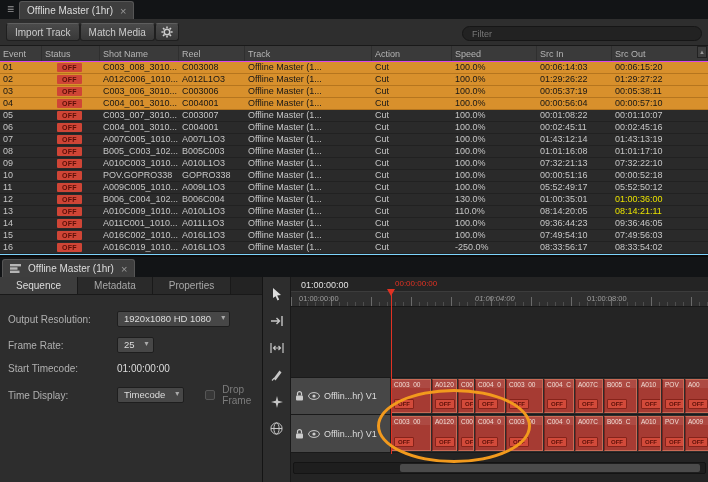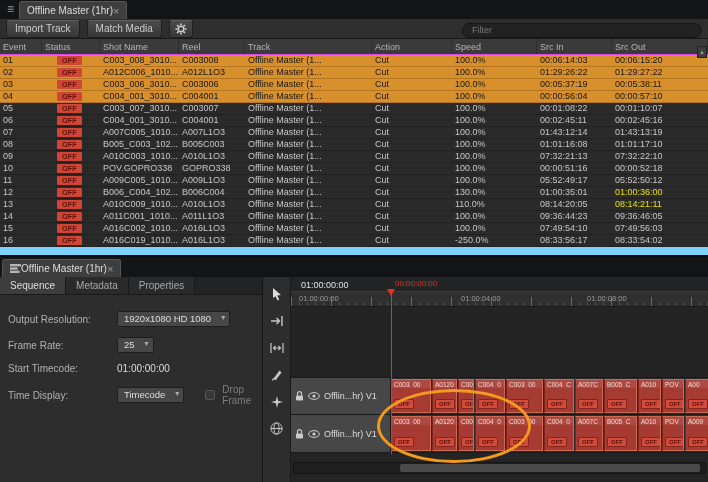--- a/index.html
+++ b/index.html
@@ -4,24 +4,24 @@
 <style>
 *{margin:0;padding:0;box-sizing:border-box}
 html,body{width:708px;height:482px;overflow:hidden}
 body{background:#1c1c1c;font-family:"Liberation Sans",sans-serif;color:#ccc}
 .app{width:708px;height:482px;display:flex;flex-direction:column;background:#232323}
 
 
 .top-pane{height:257px;display:flex;flex-direction:column;border-bottom:2px solid #0b0b0b;position:relative}
 .tabbar{height:19px;background:#121416;display:flex;align-items:flex-end;padding-left:2px;flex:none}
 .menu-icon{color:#9a9a9a;font-size:12px;padding:0 5px;align-self:center;line-height:19px}
-.tab{background:#3e3e3e;border:1px solid #565656;border-bottom:none;border-radius:3px 3px 0 0;padding:0 7px;font-size:10px;color:#ddd;display:flex;align-items:center;gap:0;height:18px}
+.tab{background:#3e3e3e;border:1px solid #565656;border-bottom:none;border-radius:3px 3px 0 0;padding:0 7px;font-size:10px;color:#ddd;display:flex;align-items:center;gap:7px;height:18px}
 .tab .close{color:#999;font-size:11px;line-height:10px}
 .tab .tab-icon{display:flex;align-items:center}
-.toolbar{height:20px;background:#2e2e2e;display:flex;align-items:center;gap:7px;padding:0 6px;border-bottom:1px solid #191919;flex:none}
+.toolbar{height:27px;background:#2e2e2e;display:flex;align-items:center;gap:0;padding:0 6px;border-bottom:1px solid #191919;flex:none}
 .tbtn{background:linear-gradient(#4a4a4a,#383838);border:1px solid #1f1f1f;border-top-color:#5e5e5e;border-radius:3px;color:#ccc;font-size:10px;padding:0 8px;height:18px;display:flex;align-items:center;white-space:nowrap}
 .gearbtn{width:24px;justify-content:center;padding:0}
 .filter-wrap{margin-left:auto}
 .filter{background:#222;border:1px solid #161616;border-radius:9px;height:15px;width:240px;color:#ccc;font-size:9px;padding:0 9px;outline:none}
 .filter::placeholder{color:#777}
 
 .thead,.trow{display:grid;grid-template-columns:42px 58px 79px 66px 127px 80px 85px 75px 1fr;align-items:center}
 .thead{height:16px;background:#3a3a3a;border-bottom:1px solid #d946ef;font-size:9px;color:#b5b5b5;flex:none}
 .thead>div{padding:0 3px;border-right:1px solid #2f2f2f;height:100%;display:flex;align-items:center;overflow:hidden;white-space:nowrap}
 .tbody{flex:1;background:#7dd3fc;overflow:hidden}
@@ -30,21 +30,21 @@
 .trow.sel{background:#d8902c;color:#161616;border-bottom-color:#b5751e}
 .badge{display:inline-block;background:#cf4536;color:#5c0f07;font-size:7px;font-weight:bold;line-height:9px;padding:0 5px;border-radius:1px;margin-left:12px;letter-spacing:.3px}
 .yellow{color:#e8e100}
 .scrollup{position:absolute;right:1px;top:46px;width:10px;height:12px;background:#3f3f3f;border:1px solid #222;color:#999;font-size:6px;display:flex;align-items:center;justify-content:center}
 
 
 .bottom-pane{flex:1;display:flex;flex-direction:column;background:#2a2a2a;position:relative}
 .bottom-content{flex:1;display:flex;min-height:0}
 .left-panel{width:263px;background:#2d2d2d;border-right:1px solid #141414;display:flex;flex-direction:column;flex:none}
 .ptabs{height:18px;background:#232323;display:flex;border-bottom:1px solid #191919}
-.ptab{padding:0 10px;font-size:10px;color:#a8a8a8;background:#2a2a2a;border-right:1px solid #191919;display:flex;align-items:center}
+.ptab{padding:0 16px;font-size:10px;color:#a8a8a8;background:#2a2a2a;border-right:1px solid #191919;display:flex;align-items:center}
 .ptab.active{background:#3d3d3d;color:#ddd}
 .fields{padding:16px 8px 0 8px;display:flex;flex-direction:column;gap:10px;font-size:10px}
 .frow{display:flex;align-items:center;gap:7px}
 .flabel{width:102px;text-align:left;color:#b0b0b0;flex:none}
 .dropdown{background:#474747;border:1px solid #1e1e1e;border-radius:2px;padding:1px 18px 2px 6px;color:#ddd;position:relative;font-size:9.5px;white-space:nowrap}
 .dropdown:after{content:"▾";position:absolute;right:4px;top:1px;font-size:8px;color:#aaa}
 .fvalue{color:#ddd}
 .checkbox{width:10px;height:10px;background:#383838;border:1px solid #565656;border-radius:2px;margin-left:14px;flex:none}
 .cb-label{color:#7d7d7d}
 
@@ -376,21 +376,21 @@
               <path d="M1 6.5 H12" stroke="#c6c6c6"></path>
             </svg>
         </div>
       </div>
 
       <div class="tl-main">
         <span class="big-tc">01:00:00:00</span>
         <span class="ph-tc">00:00:00:00</span>
         <div class="ruler">
             <span class="ruler-label" style="left: 8px;">01:00:00:00</span>
-            <span class="ruler-label" style="left: 170px;">01:00:04:00</span>
+            <span class="ruler-label" style="left: 184px; font-style: italic;">01:00:04:00</span>
             <span class="ruler-label" style="left: 296px;">01:00:08:00</span>
           </div>
 
         <div class="tracks">
           <div class="track">
             <div class="track-head">
               <span>
                 <svg width="9" height="10" viewBox="0 0 9 10">
                     <rect x="1" y="4.5" width="7" height="5" rx="1" fill="#ccc"></rect>
                     <path d="M2.5 4.5 V2.6 a2 2 0 0 1 4 0 V4.5" stroke="#ccc" stroke-width="1.2" fill="none"></path>

